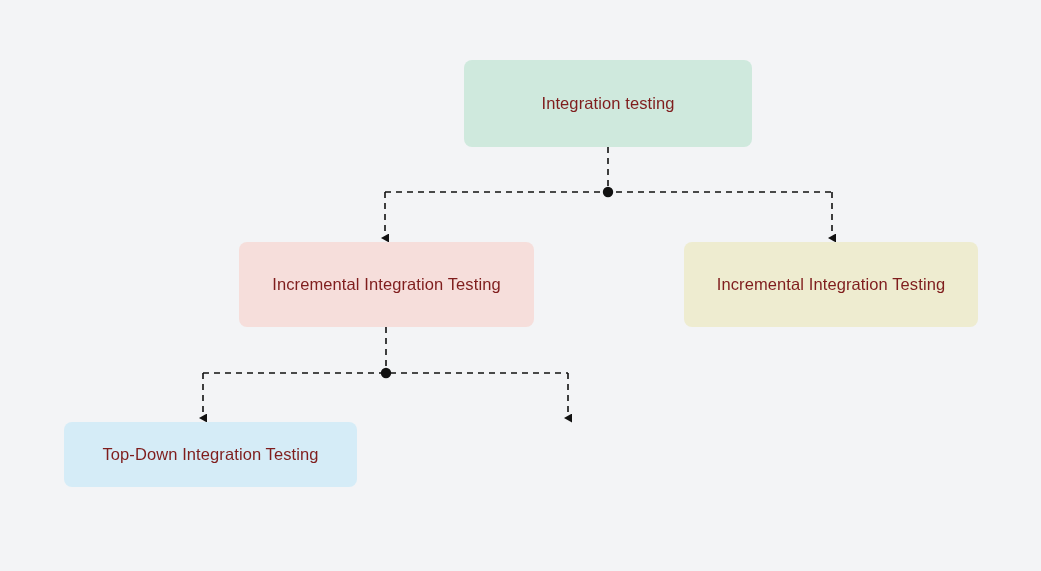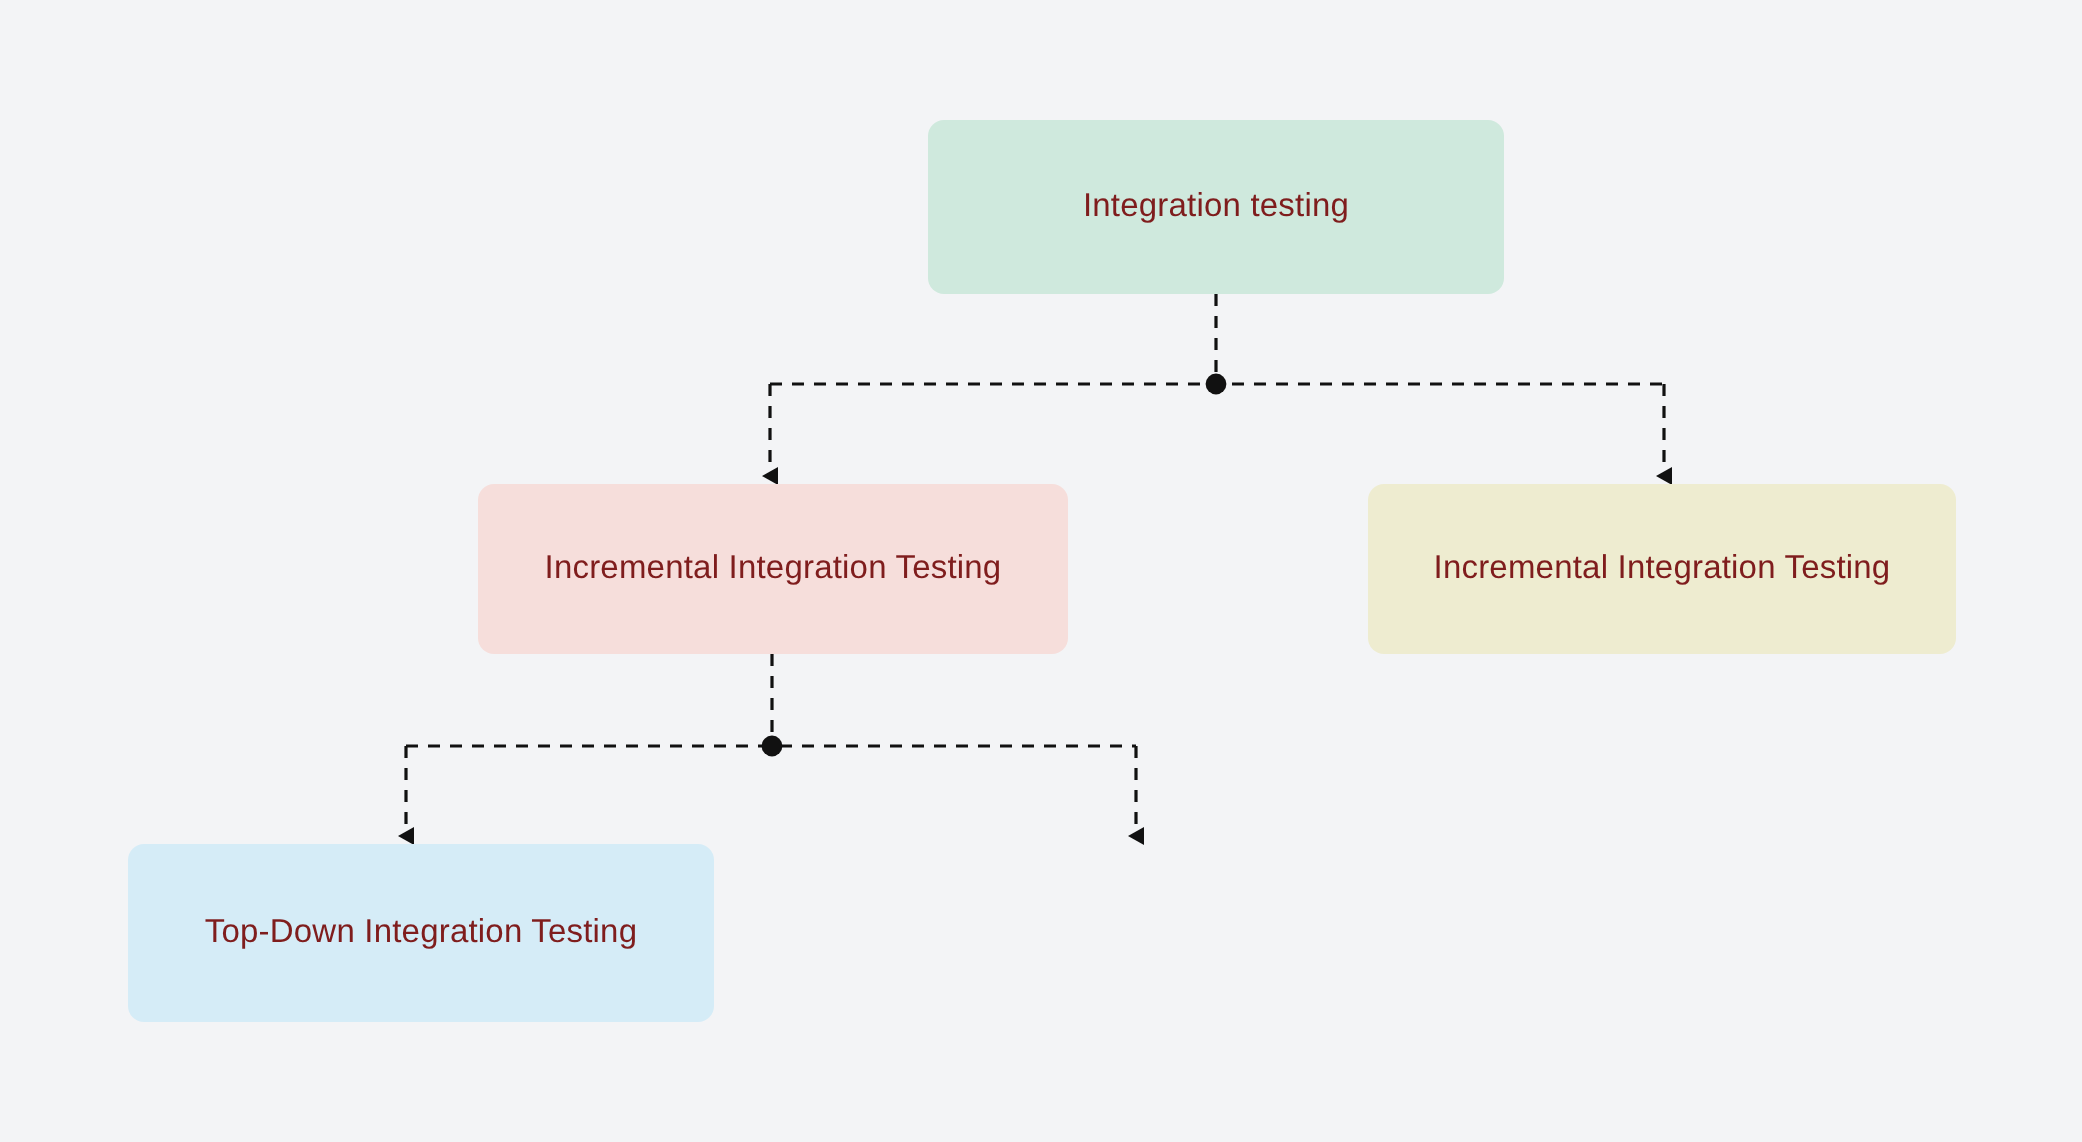--- a/index.html
+++ b/index.html
@@ -55,21 +55,21 @@
   }
   #node-incremental-left {
     left: 239px; top: 242px; width: 295px; height: 85px;
     background: #f6dedb;
   }
   #node-incremental-right {
     left: 684px; top: 242px; width: 294px; height: 85px;
     background: #eeecd0;
   }
   #node-topdown {
-    left: 64px; top: 422px; width: 293px; height: 89px;
+    left: 64px; top: 422px; width: 293px; height: 65px;
     background: #d5ecf7;
   }
   #node-bottomup {
     left: 417px; top: 422px; width: 293px; height: 89px;
     background: #d8d6e6;
   }
 </style>
 </head>
 <body style="background: rgb(243, 244, 246);">
 

